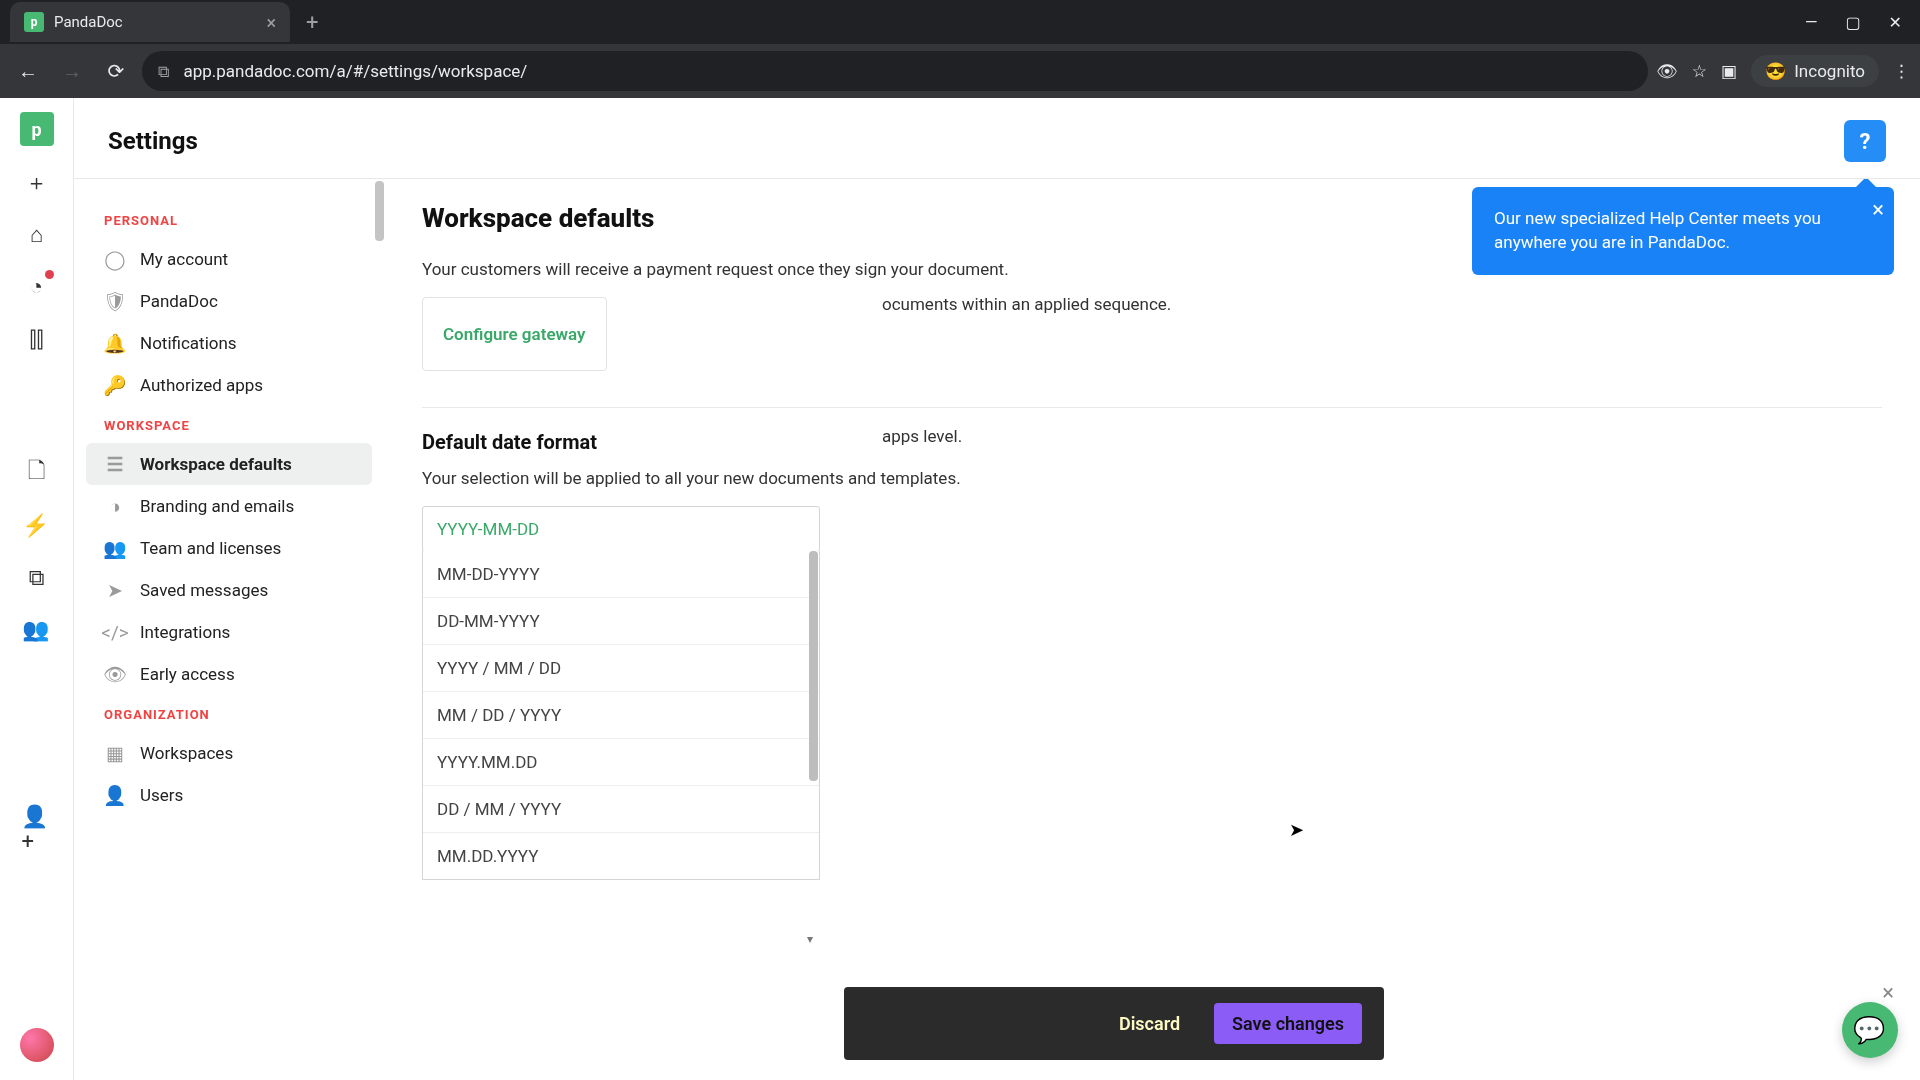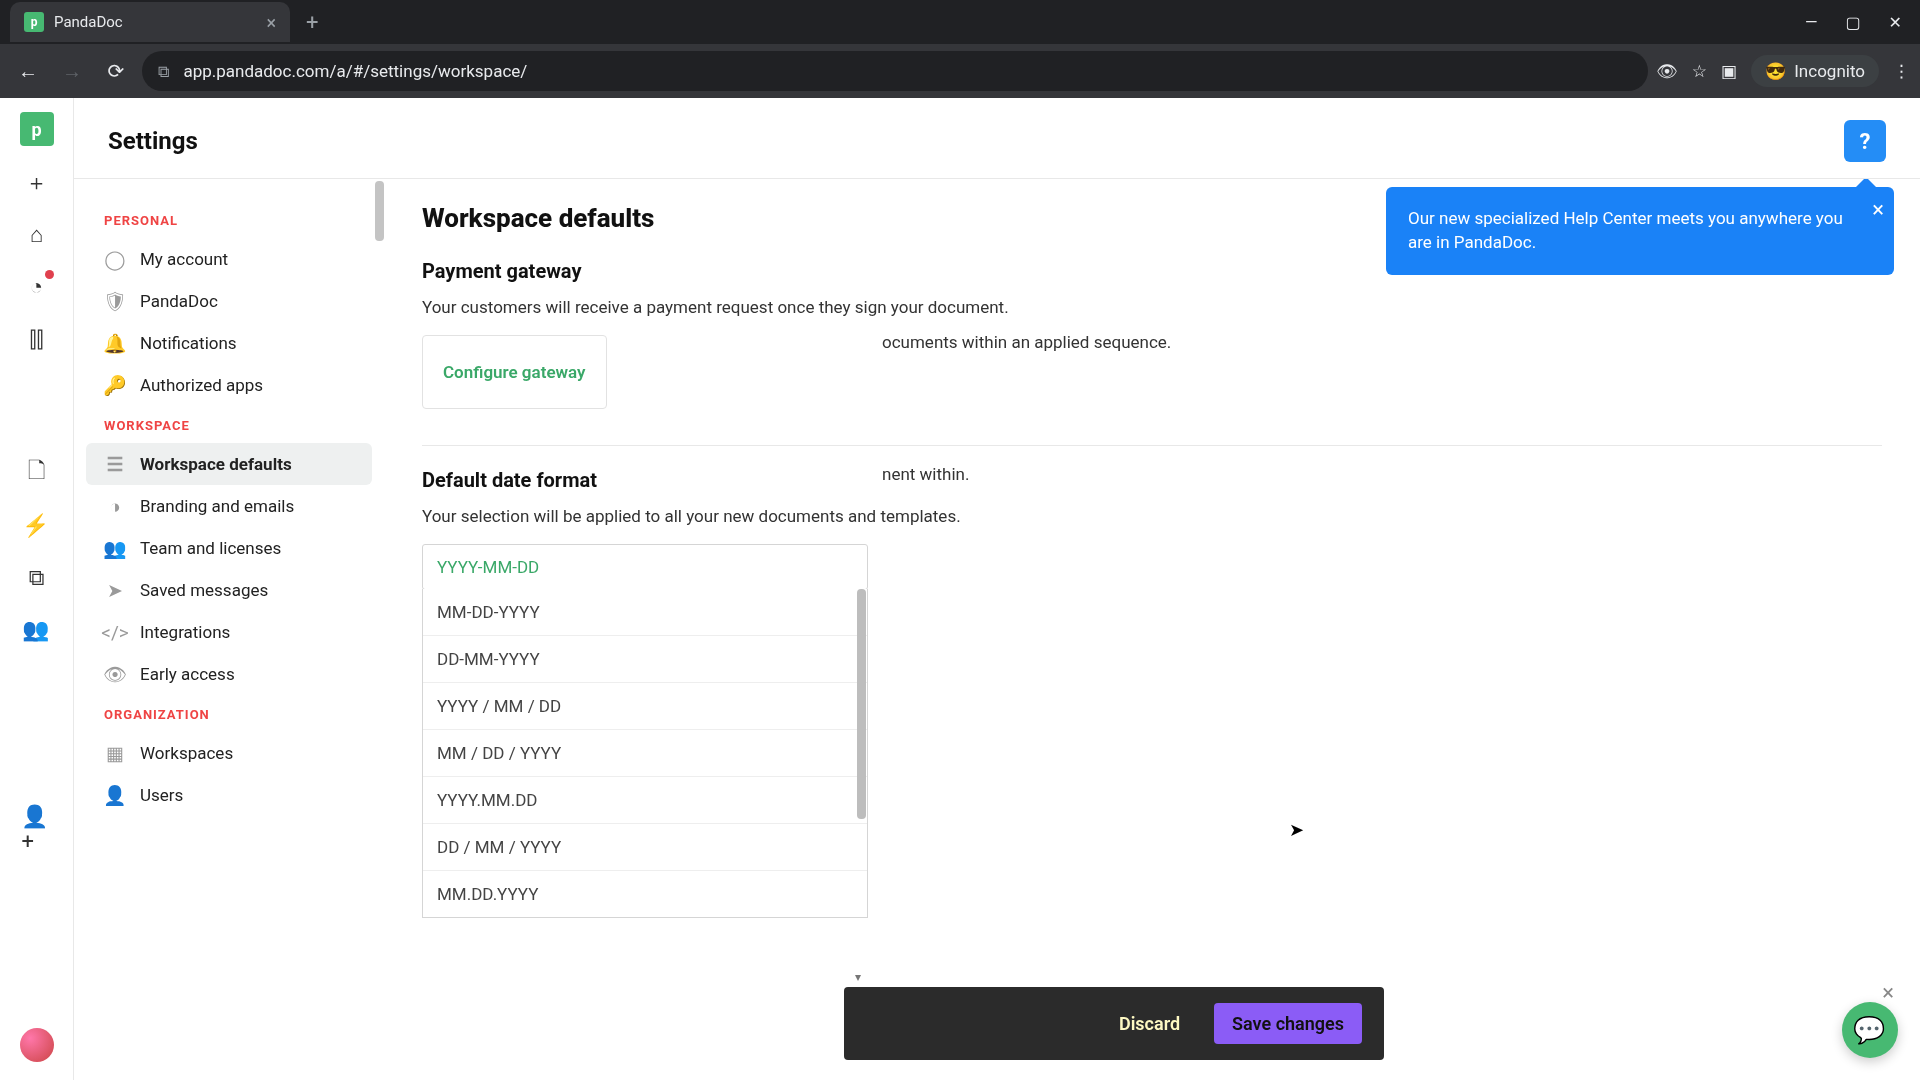--- a/index.html
+++ b/index.html
@@ -46,31 +46,31 @@
 .nav-item .nicon { width: 22px; height: 22px; display: inline-flex; align-items: center; justify-content: center; color: #9a9a9a; font-size: 19px; }
 
 .panel { flex: 1; border-top: 1px solid #e8e8e8; padding: 24px 38px; position: relative; overflow: hidden; }
 .panel h2 { font-size: 26px; font-weight: 800; color: #111; margin-bottom: 26px; }
 .subhead { font-size: 20px; font-weight: 700; margin-bottom: 14px; color: #111; }
 .desc { font-size: 17px; color: #333; margin-bottom: 18px; }
 .config-btn { display: inline-block; padding: 26px 20px; border: 1px solid #e2e2e2; border-radius: 4px; color: #3aa868; font-size: 17px; font-weight: 600; cursor: pointer; }
 .section { margin-bottom: 36px; }
 .hr { border-top: 1px solid #e8e8e8; margin: 22px 0; }
 
-.dropdown { position: relative; width: 446px; border: 1px solid #d5d5d5; border-radius: 3px; background: #fff; }
+.dropdown { position: relative; width: 398px; border: 1px solid #d5d5d5; border-radius: 3px; background: #fff; }
 .dd-selected { padding: 12px 14px; color: #3aa868; font-size: 17px; display: flex; align-items: center; }
 .dd-list { position: absolute; top: 100%; left: -1px; right: -1px; background: #fff; border: 1px solid #d5d5d5; border-top: none; max-height: 400px; overflow-y: auto; z-index: 5; }
 .dd-opt { padding: 13px 14px; font-size: 17px; color: #444; border-top: 1px solid #eee; cursor: pointer; }
 .dd-opt:first-child { border-top: none; }
 .dd-caret { position: absolute; right: 6px; bottom: -395px; color: #777; font-size: 12px; z-index: 6; }
 .dd-scroll { position: absolute; right: 1px; top: 44px; width: 9px; height: 230px; background: #bdbdbd; border-radius: 4px; z-index: 7; }
 
 .obscured { font-size: 17px; color: #333; margin-left: 460px; }
 
-.tooltip { position: absolute; top: 8px; right: 26px; width: 508px; background: #1a82f7; color: #fff; border-radius: 6px; padding: 20px 44px 20px 22px; font-size: 17px; line-height: 1.4; z-index: 20; }
+.tooltip { position: absolute; top: 8px; right: 26px; width: 422px; background: #1a82f7; color: #fff; border-radius: 6px; padding: 20px 44px 20px 22px; font-size: 17px; line-height: 1.4; z-index: 20; }
 .tooltip .tclose { position: absolute; top: 8px; right: 10px; font-size: 22px; cursor: pointer; }
 .tooltip .tarrow { position: absolute; top: -10px; right: 18px; width: 0; height: 0; border-left: 10px solid transparent; border-right: 10px solid transparent; border-bottom: 10px solid #1a82f7; }
 
 .savebar { position: absolute; left: 460px; bottom: 20px; background: #2b2b2b; color: #fff; border-radius: 4px; display: flex; align-items: center; padding: 16px 22px; gap: 34px; font-size: 18px; z-index: 3; width: 540px; }
 .savebar .discard { color: #fef9c3; cursor: pointer; font-weight: 600; margin-left: auto; }
 .savebar .save { background: #8b5cf6; color: #111; padding: 10px 18px; border-radius: 4px; cursor: pointer; font-weight: 600; }
 .savebar-close { position: absolute; right: -510px; bottom: 55px; font-size: 22px; color: #888; cursor: pointer; z-index: 3; }
 
 .chat-fab { position: absolute; right: 22px; bottom: 22px; width: 56px; height: 56px; border-radius: 50%; background: #47b972; display: flex; align-items: center; justify-content: center; color: #fff; font-size: 26px; box-shadow: 0 4px 12px rgba(0,0,0,.2); z-index: 30; }
 
@@ -191,21 +191,20 @@
         <div class="nav-item">
             <span class="nicon">👤</span>
             <span>Users</span>
           </div>
       </div>
 
       <div class="panel">
         <h2>Workspace defaults</h2>
 
         <div class="section">
-          <div class="subhead">Payment gateway</div>
           <div class="desc">Your customers will receive a payment request once they sign your document.</div>
           <div class="config-btn">Configure gateway</div>
         </div>
 
         <div class="hr"></div>
 
         <div class="section">
           <div class="subhead">Default date format</div>
           <div class="desc">Your selection will be applied to all your new documents and templates.</div>
 
@@ -218,21 +217,21 @@
               <div class="dd-opt">YYYY / MM / DD</div>
               <div class="dd-opt">MM / DD / YYYY</div>
               <div class="dd-opt">YYYY.MM.DD</div>
               <div class="dd-opt">DD / MM / YYYY</div>
               <div class="dd-opt">MM.DD.YYYY</div>
             </div>
             <span class="dd-caret">▾</span>
           </div>
 
           <div class="obscured" style="margin-top:-258px">ocuments within an applied sequence.</div>
-          <div class="obscured" style="margin-top:112px">nent within.</div>
+          <div class="obscured" style="margin-top:112px">apps level.</div>
         </div>
 
         <div class="tooltip">
           <div class="tarrow"></div>
           <span>Our new specialized Help Center meets you anywhere you are in PandaDoc.</span>
           <span class="tclose">×</span>
         </div>
 
         <div class="savebar">
           <span class="discard">Discard</span>

